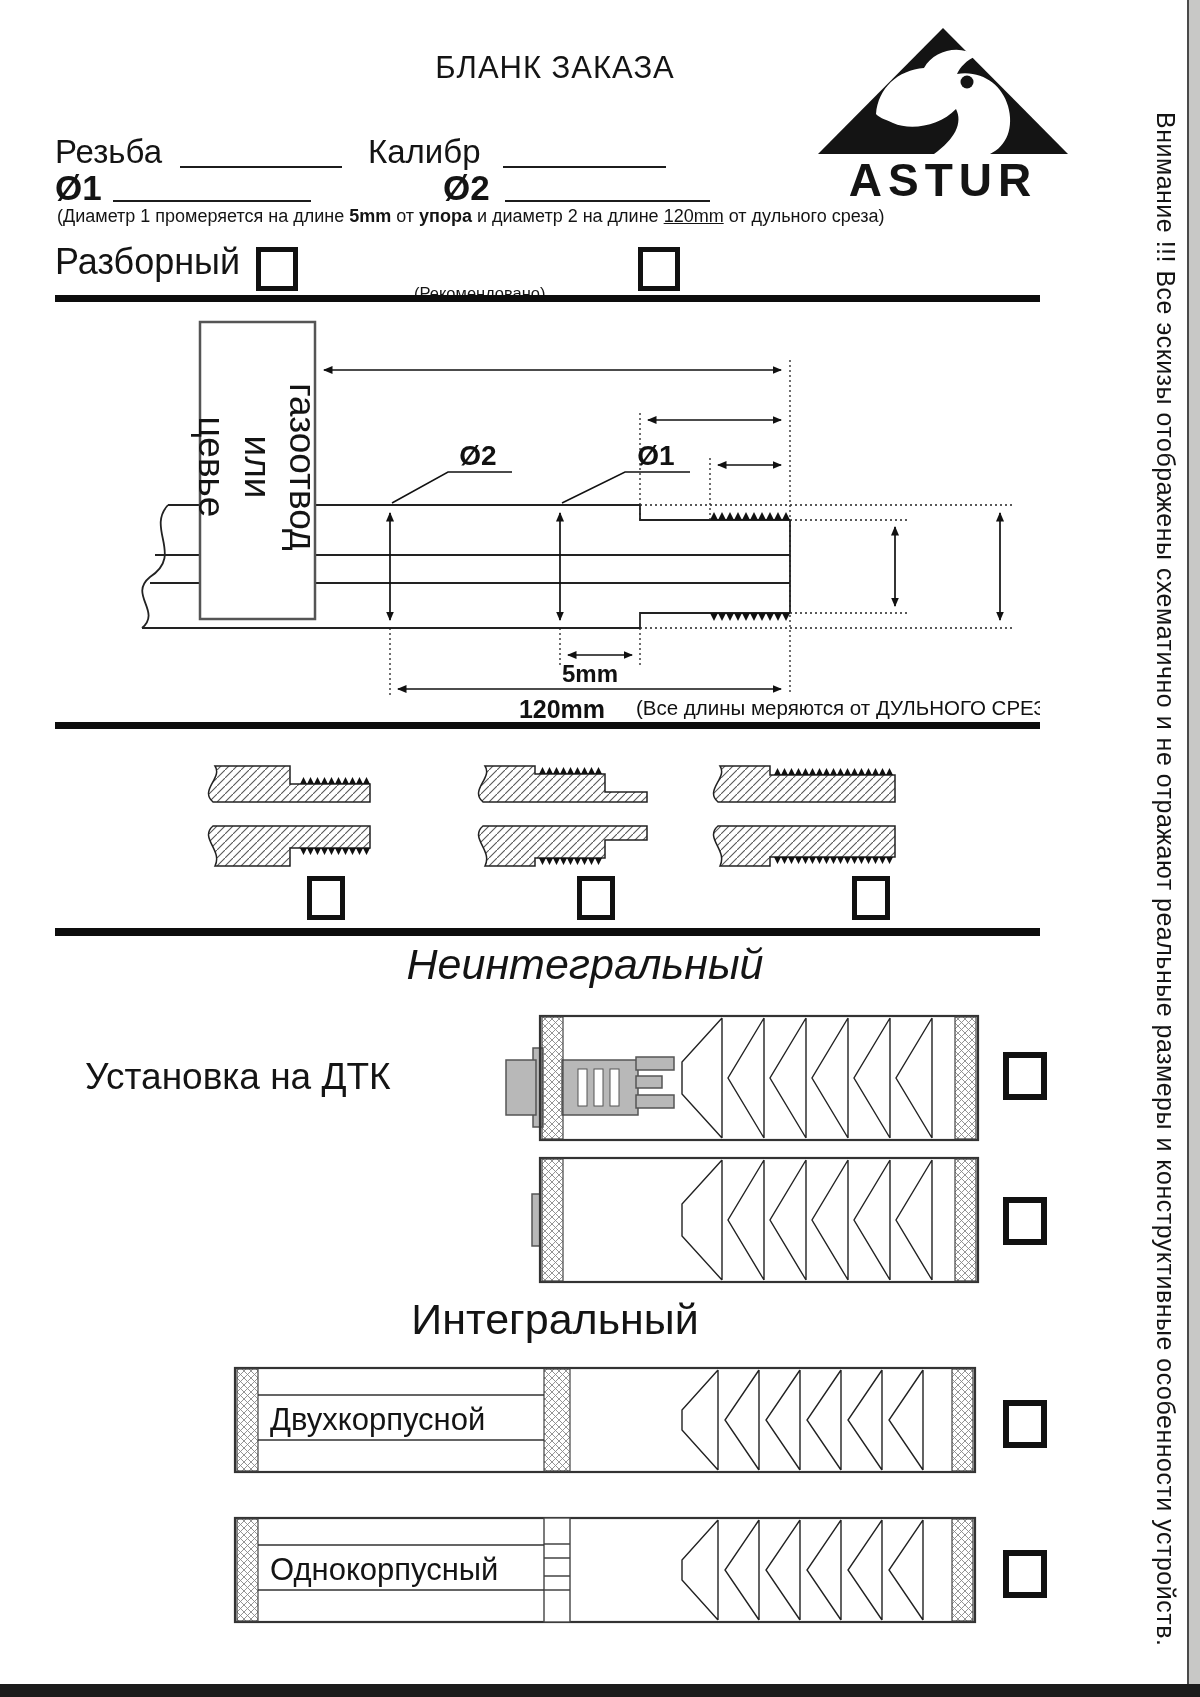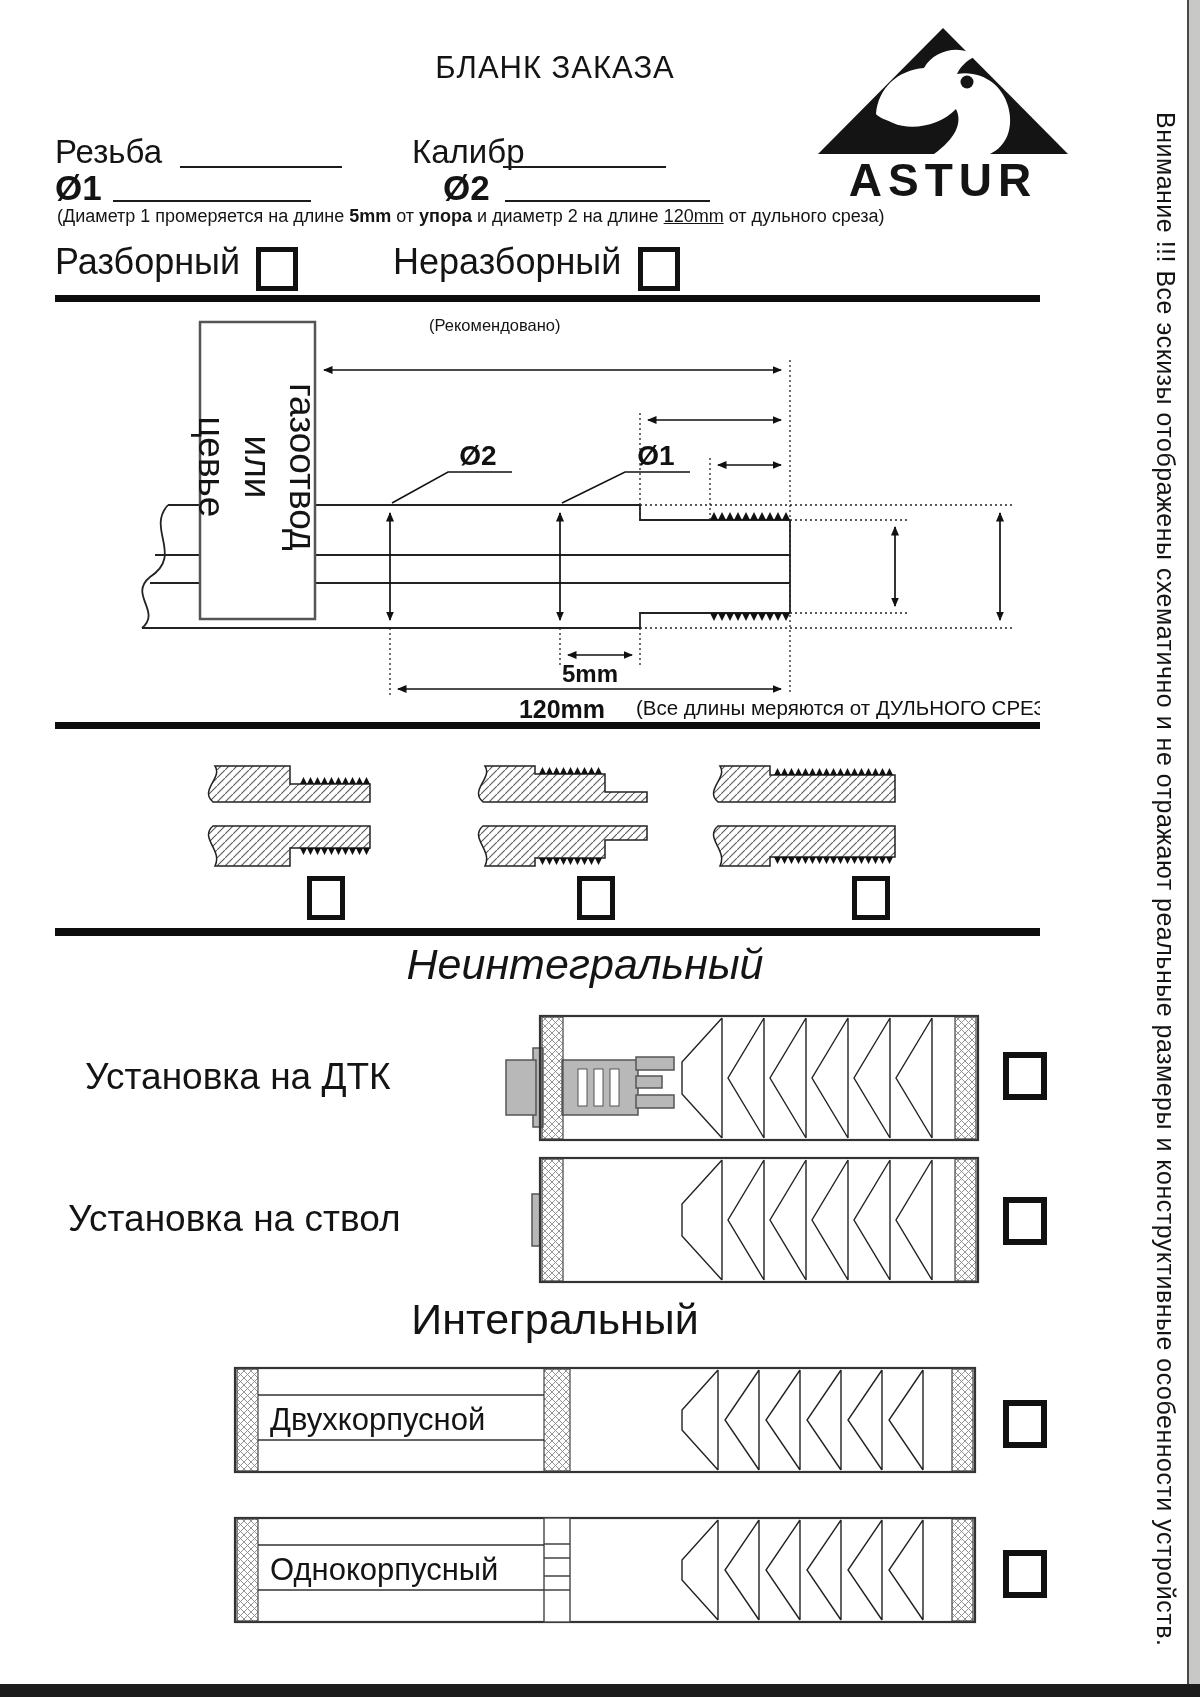--- a/index.html
+++ b/index.html
@@ -33,37 +33,36 @@
       <path d="M60,88 C62,62 82,44 108,42 C118,24 144,18 160,30 C151,34 144,41 141,48
                C166,44 186,59 192,80 C198,101 191,120 174,128 L118,128
                C139,113 147,97 140,83 C124,100 95,105 77,97 C68,93 62,91 60,88 Z" fill="#ffffff"></path>
       <circle cx="151" cy="56" r="6.5" fill="#141414"></circle>
       <text x="127" y="170" text-anchor="middle" font-size="46" font-weight="bold" letter-spacing="6" fill="#141414">ASTUR</text>
     </svg>
   </div>
 
   <div class="abs lbl" style="left:55px;top:133px;font-size:33px;">Резьба</div>
   <div class="abs field-line" style="left:180px;top:140px;width:162px;height:26px;"></div>
-  <div class="abs lbl" style="left:368px;top:133px;font-size:33px;margin-left:44px;">Калибр</div>
+  <div class="abs lbl" style="left:368px;top:133px;font-size:33px;">Калибр</div>
   <div class="abs field-line" style="left:503px;top:140px;width:163px;height:26px;"></div>
 
   <div class="abs lbl bold" style="left:55px;top:168px;font-size:35px;">Ø1</div>
   <div class="abs field-line" style="left:113px;top:172px;width:198px;height:28px;"></div>
   <div class="abs lbl bold" style="left:443px;top:168px;font-size:35px;">Ø2</div>
   <div class="abs field-line" style="left:505px;top:172px;width:205px;height:28px;"></div>
 
   <div class="abs lbl" style="left:57px;top:206px;font-size:18px;">
     <span>(Диаметр 1 промеряется на длине </span><span class="bold">5mm</span><span> от </span><span class="bold">упора</span><span> и диаметр 2 на длине </span><span class="u">120mm</span><span> от дульного среза)</span>
   </div>
 
   <div class="abs lbl" style="left:55px;top:241px;font-size:36px;">Разборный</div>
   <div class="abs chk" style="left:256px;top:247px;width:32px;height:34px;"></div>
-  <div class="abs lbl" style="left:393px;top:241px;font-size:36px;">Неразборный</div>
   <div class="abs chk" style="left:638px;top:247px;width:32px;height:34px;"></div>
-  <div class="abs lbl" style="left:429px;top:284px;font-size:16.5px;margin-top:32px;">(Рекомендовано)</div>
+  <div class="abs lbl" style="left:414px;top:284px;font-size:16.5px;">(Рекомендовано)</div>
 
   <div class="abs divider" style="left:55px;top:295px;width:985px;height:7px;"></div>
 
   <div class="abs" style="left:50px;top:315px;width:990px;height:420px;">
     <svg width="990" height="420" viewBox="0 0 990 420">
       <defs>
         <marker id="ah" markerWidth="11" markerHeight="9" refX="8.5" refY="4" orient="auto-start-reverse" markerUnits="userSpaceOnUse">
             <path d="M0,0 L9.5,4 L0,8 z" fill="#111"></path>
           </marker>
       </defs>
@@ -177,21 +176,20 @@
         <path d="M324,6 L288,66 L324,126 M324,6 V126"></path>
         <path d="M366,6 L330,66 L366,126 M366,6 V126"></path>
         <path d="M408,6 L372,66 L408,126 M408,6 V126"></path>
         <path d="M450,6 L414,66 L450,126 M450,6 V126"></path>
         <path d="M492,6 L456,66 L492,126 M492,6 V126"></path>
       </g>
     </svg>
   </div>
   <div class="abs chk b6" style="left:1003px;top:1052px;width:32px;height:36px;"></div>
 
-  <div class="abs lbl" style="left:68px;top:1198px;font-size:37px;">Установка на ствол</div>
   <div class="abs" style="left:440px;top:1154px;width:560px;height:132px;">
     <svg width="560" height="132" viewBox="0 0 560 132">
       <defs>
         <pattern id="pc2" width="7" height="7" patternUnits="userSpaceOnUse">
           <path d="M0,0 L7,7 M7,0 L0,7" stroke="#888" stroke-width="0.9"></path>
         </pattern>
       </defs>
       <rect x="92" y="40" width="10" height="52" fill="#b8b8b8" stroke="#555" stroke-width="1.5"></rect>
       <rect x="100" y="4" width="438" height="124" fill="#fff" stroke="#333" stroke-width="2.2"></rect>
       <rect x="102" y="5" width="21" height="122" fill="url(#pc2)" stroke="#444" stroke-width="1.2"></rect>

